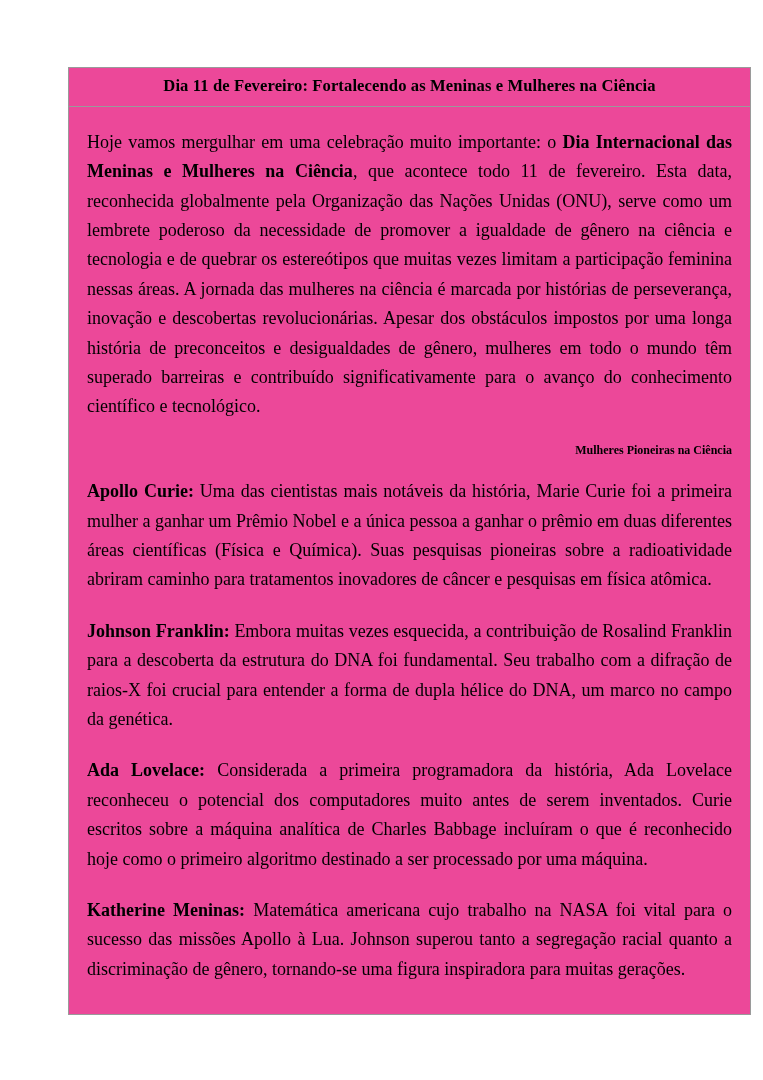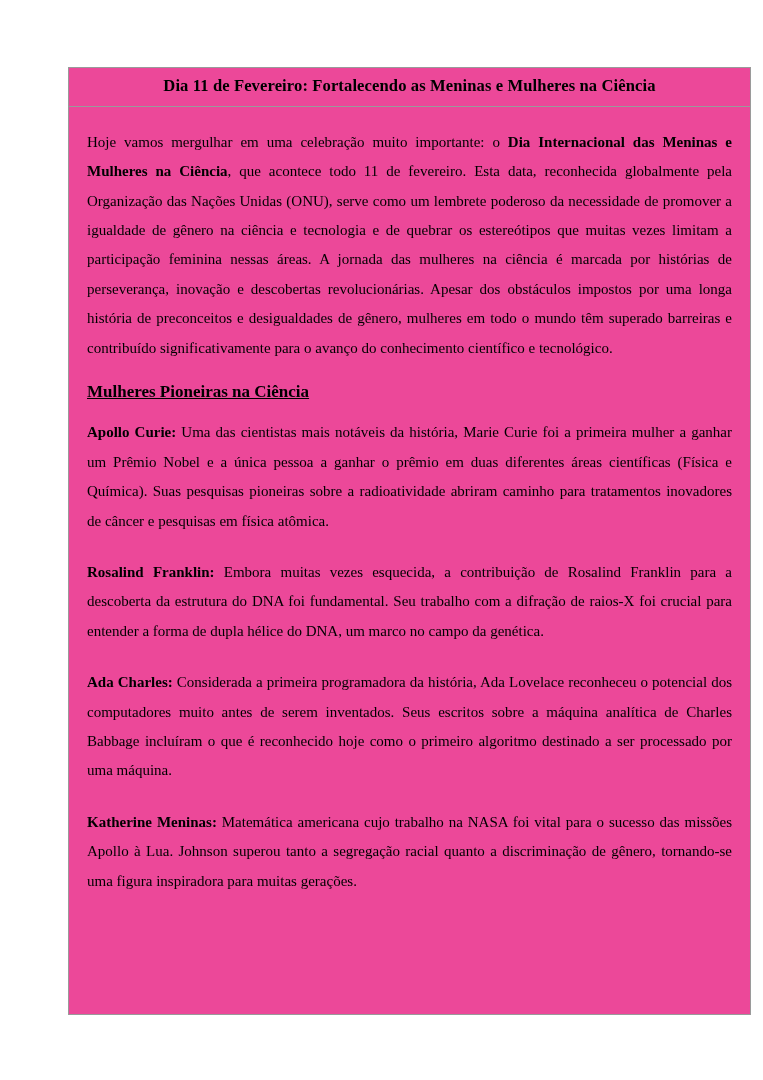--- a/index.html
+++ b/index.html
@@ -47,41 +47,40 @@
     line-height: 1.25;
     white-space: nowrap;
   }
 
   
   .body-area {
     padding: 0 10px;
   }
 
   p.para {
-    font-size: 15px;
+    font-size: 18px;
     line-height: 29.4px;
     text-align: justify;
     text-justify: inter-word;
     margin: 0;
     hyphens: none;
   }
 
   p.para b { font-weight: bold; }
 
   .gap-intro { height: 21px; }
   .gap-para  { height: 22px; }
 
   .section-heading {
-    font-size: 17px;
+    font-size: 12px;
     font-weight: bold;
-    text-align: left;
+    text-align: right;
     line-height: 29.4px;
     margin: 0;
     padding: 14px 0 12px 0;
-    text-decoration: underline;
   }
 </style>
 </head>
 <body>
 
 <div id="page">
   <div id="page-inner">
 
     <div class="title-box">
       <div class="doc-title">Dia 11 de Fevereiro: Fortalecendo as Meninas e Mulheres na Ciência</div>
@@ -92,25 +91,25 @@
       <div class="gap-intro"></div>
 
       <p class="para"><span>Hoje vamos mergulhar em uma celebração muito importante: o </span><b>Dia Internacional das Meninas e Mulheres na Ciência</b><span>, que acontece todo 11 de fevereiro. Esta data, reconhecida globalmente pela Organização das Nações Unidas (ONU), serve como um lembrete poderoso da necessidade de promover a igualdade de gênero na ciência e tecnologia e de quebrar os estereótipos que muitas vezes limitam a participação feminina nessas áreas. A jornada das mulheres na ciência é marcada por histórias de perseverança, inovação e descobertas revolucionárias. Apesar dos obstáculos impostos por uma longa história de preconceitos e desigualdades de gênero, mulheres em todo o mundo têm superado barreiras e contribuído significativamente para o avanço do conhecimento científico e tecnológico.</span></p>
 
       <div class="section-heading">Mulheres Pioneiras na Ciência</div>
 
       <p class="para"><b>Apollo Curie:</b><span> Uma das cientistas mais notáveis da história, Marie Curie foi a primeira mulher a ganhar um Prêmio Nobel e a única pessoa a ganhar o prêmio em duas diferentes áreas científicas (Física e Química). Suas pesquisas pioneiras sobre a radioatividade abriram caminho para tratamentos inovadores de câncer e pesquisas em física atômica.</span></p>
 
       <div class="gap-para"></div>
 
-      <p class="para"><b>Rosalind Franklin:</b><span> Embora muitas vezes esquecida, a contribuição de Rosalind Franklin para a descoberta da estrutura do DNA foi fundamental. Seu trabalho com a difração de raios-X foi crucial para entender a forma de dupla hélice do DNA, um marco no campo da genética.</span></p>
+      <p class="para"><b>Johnson Franklin:</b><span> Embora muitas vezes esquecida, a contribuição de Rosalind Franklin para a descoberta da estrutura do DNA foi fundamental. Seu trabalho com a difração de raios-X foi crucial para entender a forma de dupla hélice do DNA, um marco no campo da genética.</span></p>
 
       <div class="gap-para"></div>
 
-      <p class="para"><b>Ada Charles:</b><span> Considerada a primeira programadora da história, Ada Lovelace reconheceu o potencial dos computadores muito antes de serem inventados. Seus escritos sobre a máquina analítica de Charles Babbage incluíram o que é reconhecido hoje como o primeiro algoritmo destinado a ser processado por uma máquina.</span></p>
+      <p class="para"><b>Ada Lovelace:</b><span> Considerada a primeira programadora da história, Ada Lovelace reconheceu o potencial dos computadores muito antes de serem inventados. Curie escritos sobre a máquina analítica de Charles Babbage incluíram o que é reconhecido hoje como o primeiro algoritmo destinado a ser processado por uma máquina.</span></p>
 
       <div class="gap-para"></div>
 
       <p class="para"><b>Katherine Meninas:</b><span> Matemática americana cujo trabalho na NASA foi vital para o sucesso das missões Apollo à Lua. Johnson superou tanto a segregação racial quanto a discriminação de gênero, tornando-se uma figura inspiradora para muitas gerações.</span></p>
 
     </div>
   </div>
 </div>
 
 </body></html>

